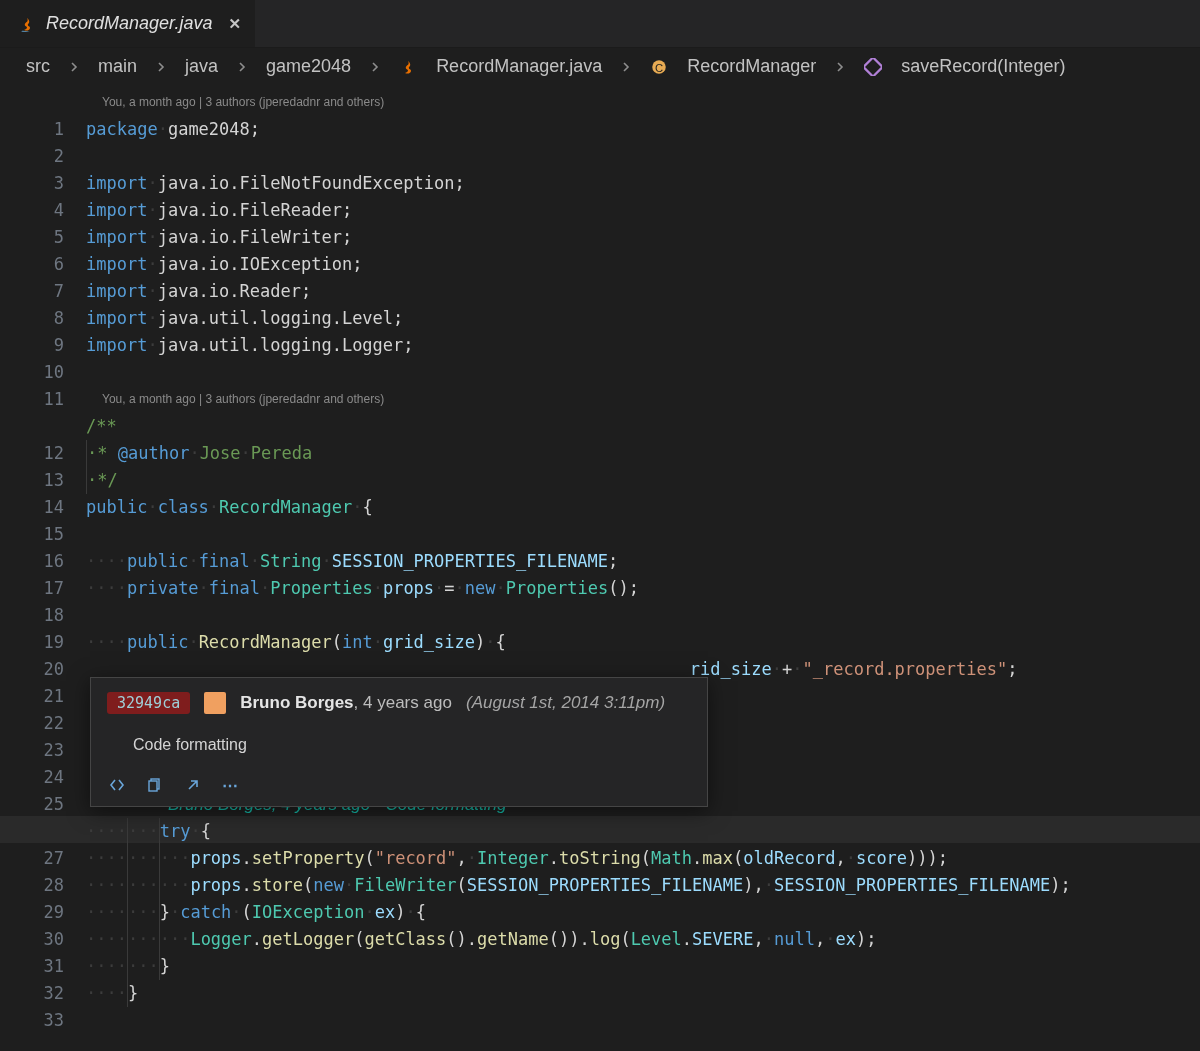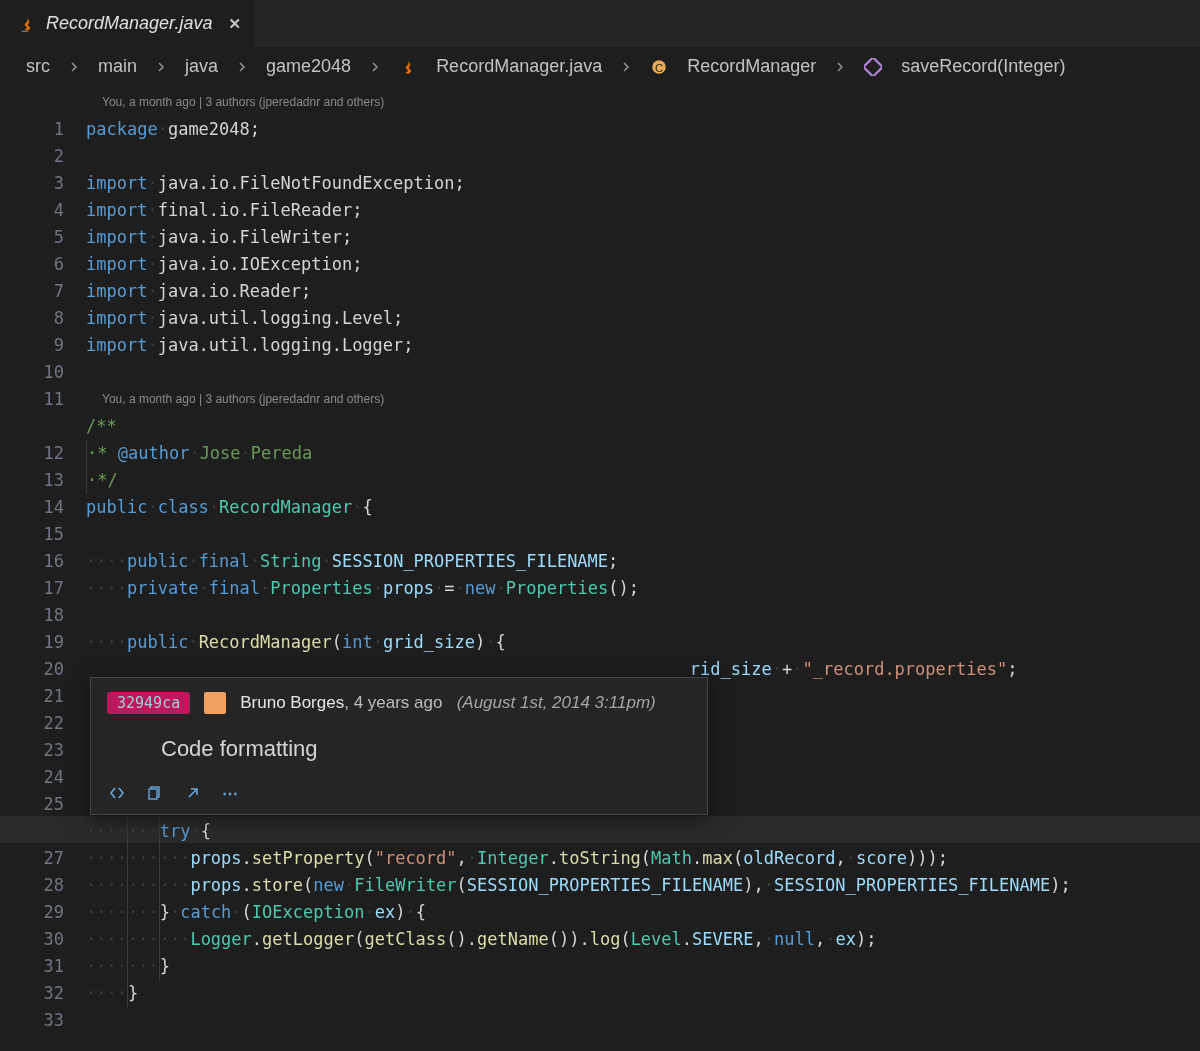--- a/index.html
+++ b/index.html
@@ -131,38 +131,38 @@
     z-index: 10;
   }
   .hover-header {
     display: flex;
     align-items: center;
     gap: 14px;
     font-size: 17px;
     color: #d4d4d4;
   }
   .hover-hash {
-    background: #be185d;
+    background: #7f1d1d;
     color: #9fcfd8;
     padding: 2px 10px;
     border-radius: 3px;
     font-family: "Menlo", "Consolas", monospace;
     font-size: 15px;
   }
   .hover-avatar {
     width: 22px; height: 22px;
     background: #f0a060;
     border-radius: 2px;
   }
-  .hover-author { font-weight: 400; color: #e5e5e5; margin-top: 21px; }
+  .hover-author { font-weight: 700; color: #e5e5e5; margin-top: 21px; }
   .hover-rel { color: #bdbdbd; }
   .hover-date { font-style: italic; color: #a5a5a5; }
   .hover-msg {
-    margin: 22px 0 20px 54px;
-    font-size: 22px;
+    margin: 22px 0 20px 26px;
+    font-size: 16px;
     color: #d4d4d4;
   }
   .hover-actions {
     display: flex;
     gap: 14px;
     align-items: center;
     margin-left: -2px;
   }
   .hover-actions button {
     background: none;
@@ -266,21 +266,21 @@
     <div class="line">31</div>
     <div class="line">32</div>
     <div class="line">33</div>
   </div>
 
   <div class="code">
     <div class="codelens">You, a month ago | 3 authors (jperedadnr and others)</div>
     <div class="line"><span class="k">package</span><span class="w">·</span><span class="p">game2048;</span></div>
     <div class="line"></div>
     <div class="line"><span class="k">import</span><span class="w">·</span><span class="p">java.io.FileNotFoundException;</span></div>
-    <div class="line"><span class="k">import</span><span class="w">·</span><span class="p">final.io.FileReader;</span></div>
+    <div class="line"><span class="k">import</span><span class="w">·</span><span class="p">java.io.FileReader;</span></div>
     <div class="line"><span class="k">import</span><span class="w">·</span><span class="p">java.io.FileWriter;</span></div>
     <div class="line"><span class="k">import</span><span class="w">·</span><span class="p">java.io.IOException;</span></div>
     <div class="line"><span class="k">import</span><span class="w">·</span><span class="p">java.io.Reader;</span></div>
     <div class="line"><span class="k">import</span><span class="w">·</span><span class="p">java.util.logging.Level;</span></div>
     <div class="line"><span class="k">import</span><span class="w">·</span><span class="p">java.util.logging.Logger;</span></div>
     <div class="line"></div>
     <div class="codelens">You, a month ago | 3 authors (jperedadnr and others)</div>
     <div class="line"><span class="c">/**</span></div>
     <div class="line"><span class="indent-guide"></span><span class="c">·* </span><span class="cd">@author</span><span class="w">·</span><span class="c">Jose</span><span class="w">·</span><span class="c">Pereda</span></div>
     <div class="line"><span class="indent-guide"></span><span class="c">·*/</span></div>

